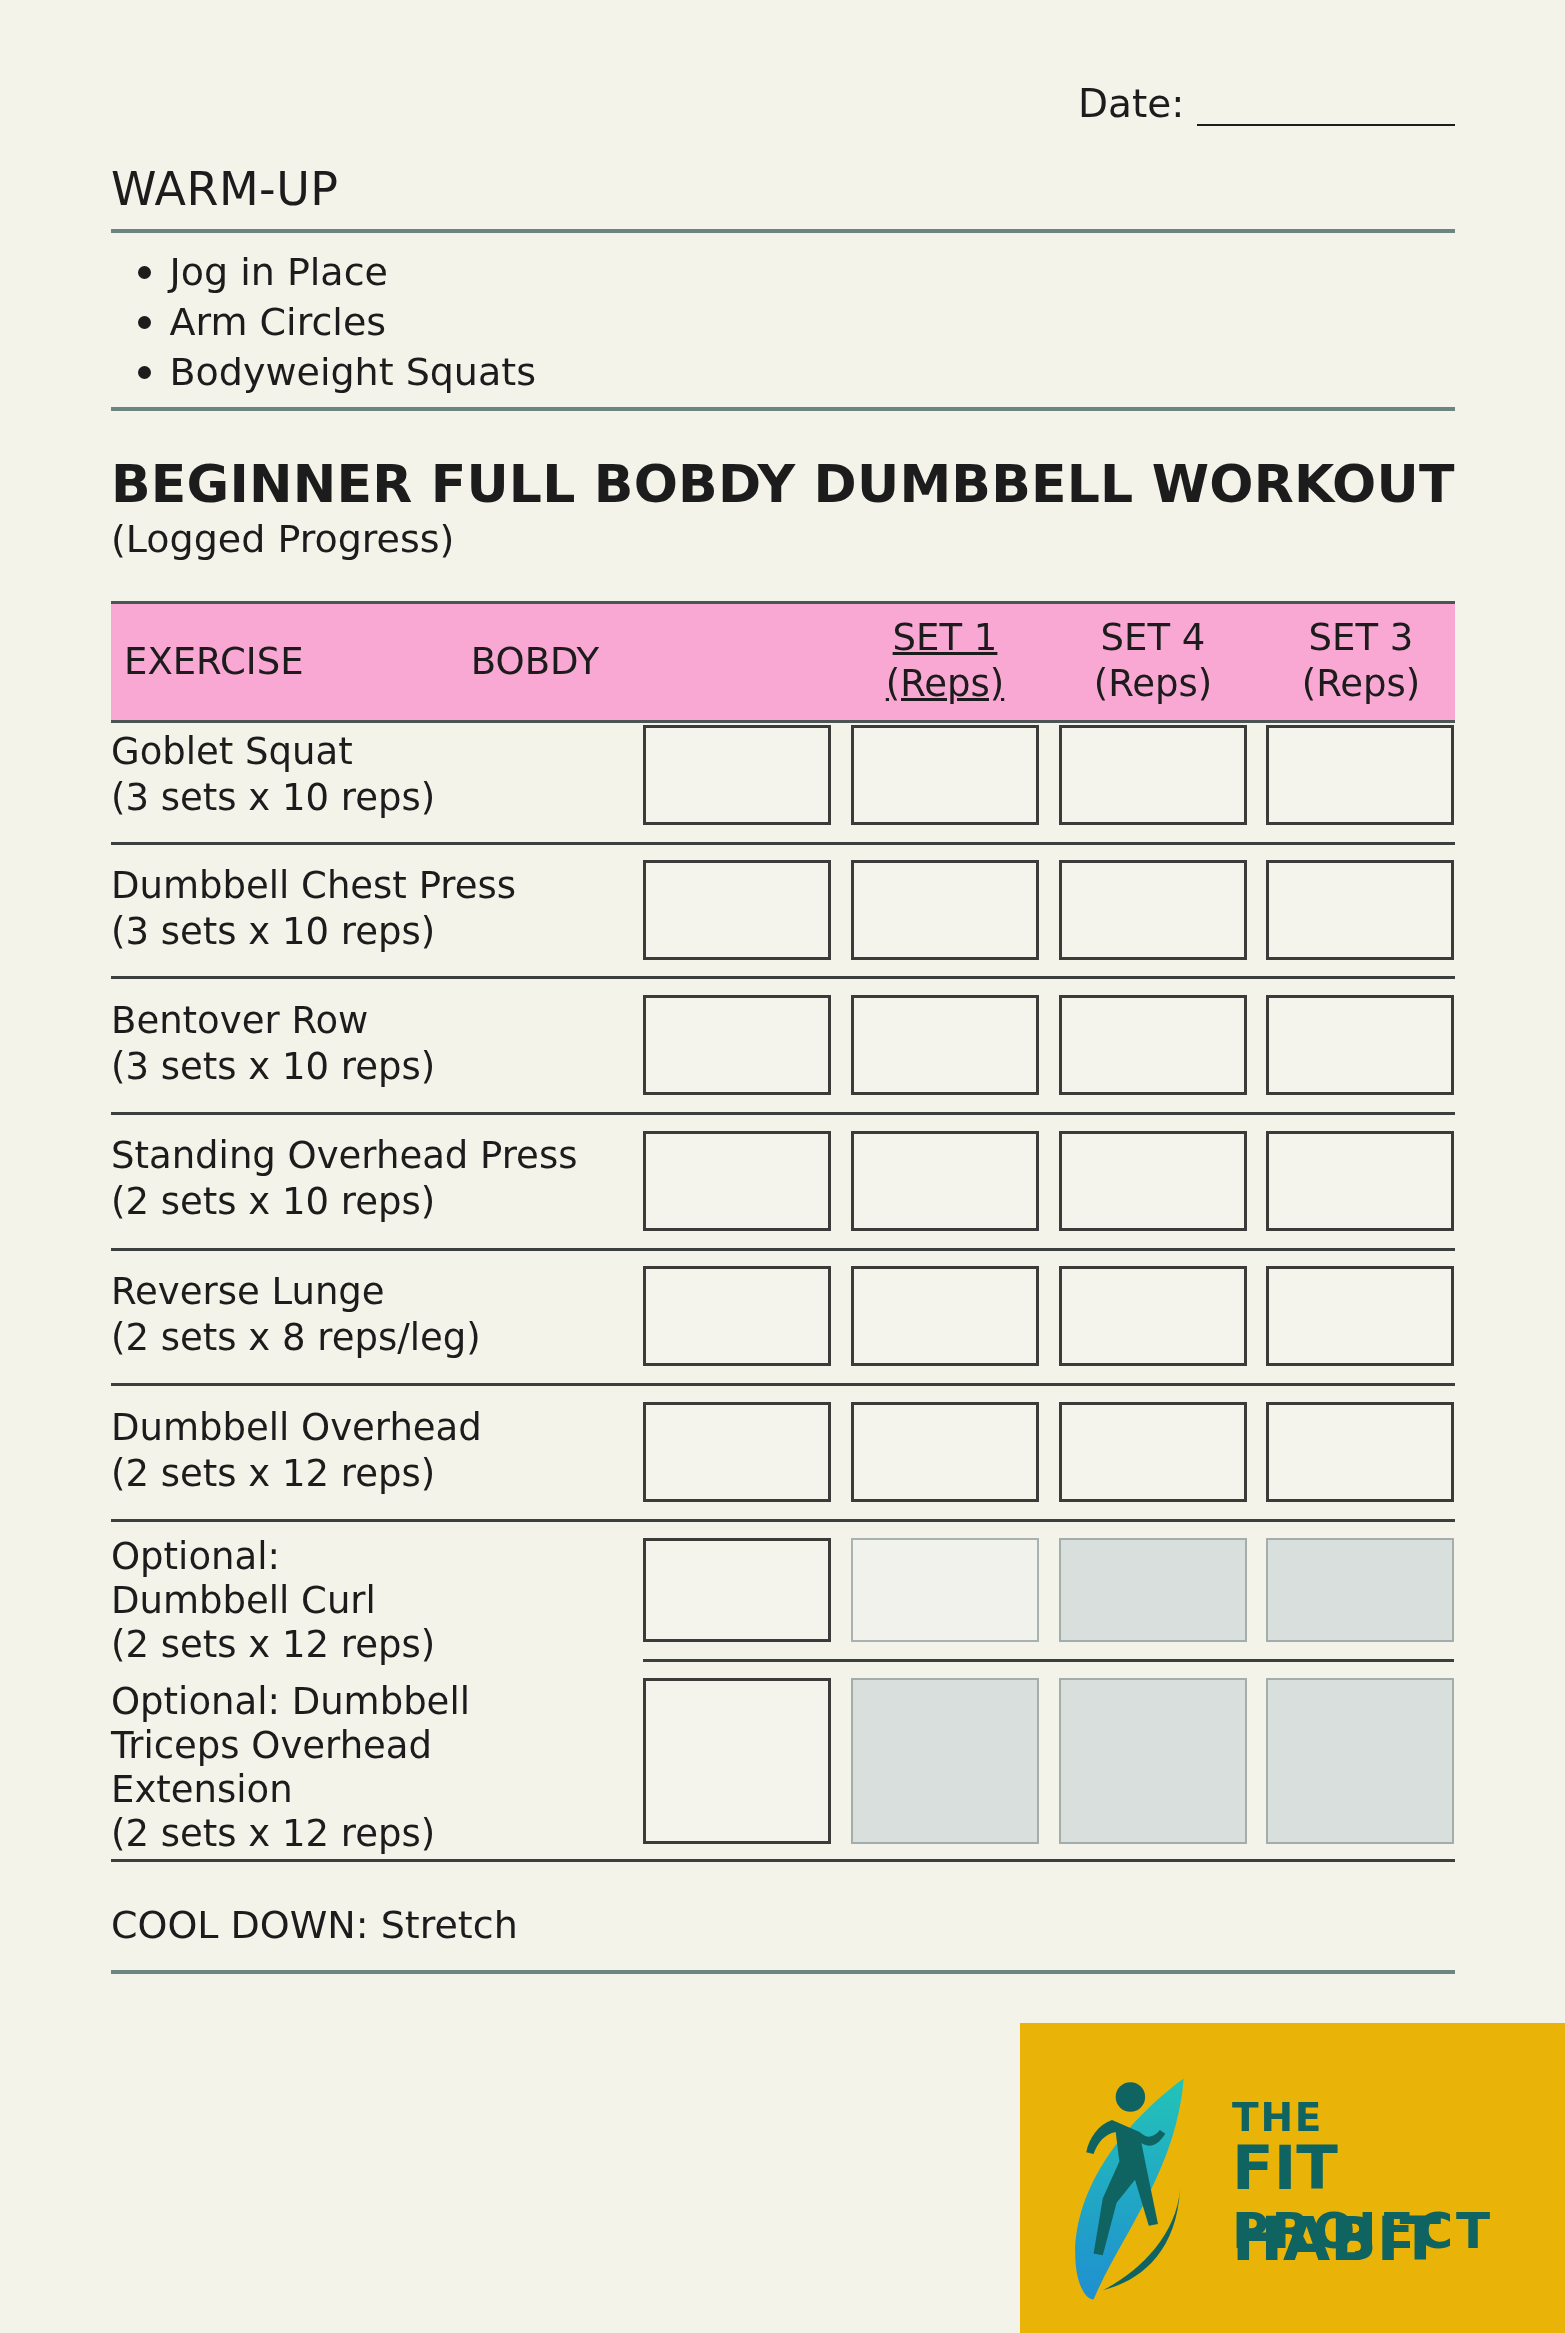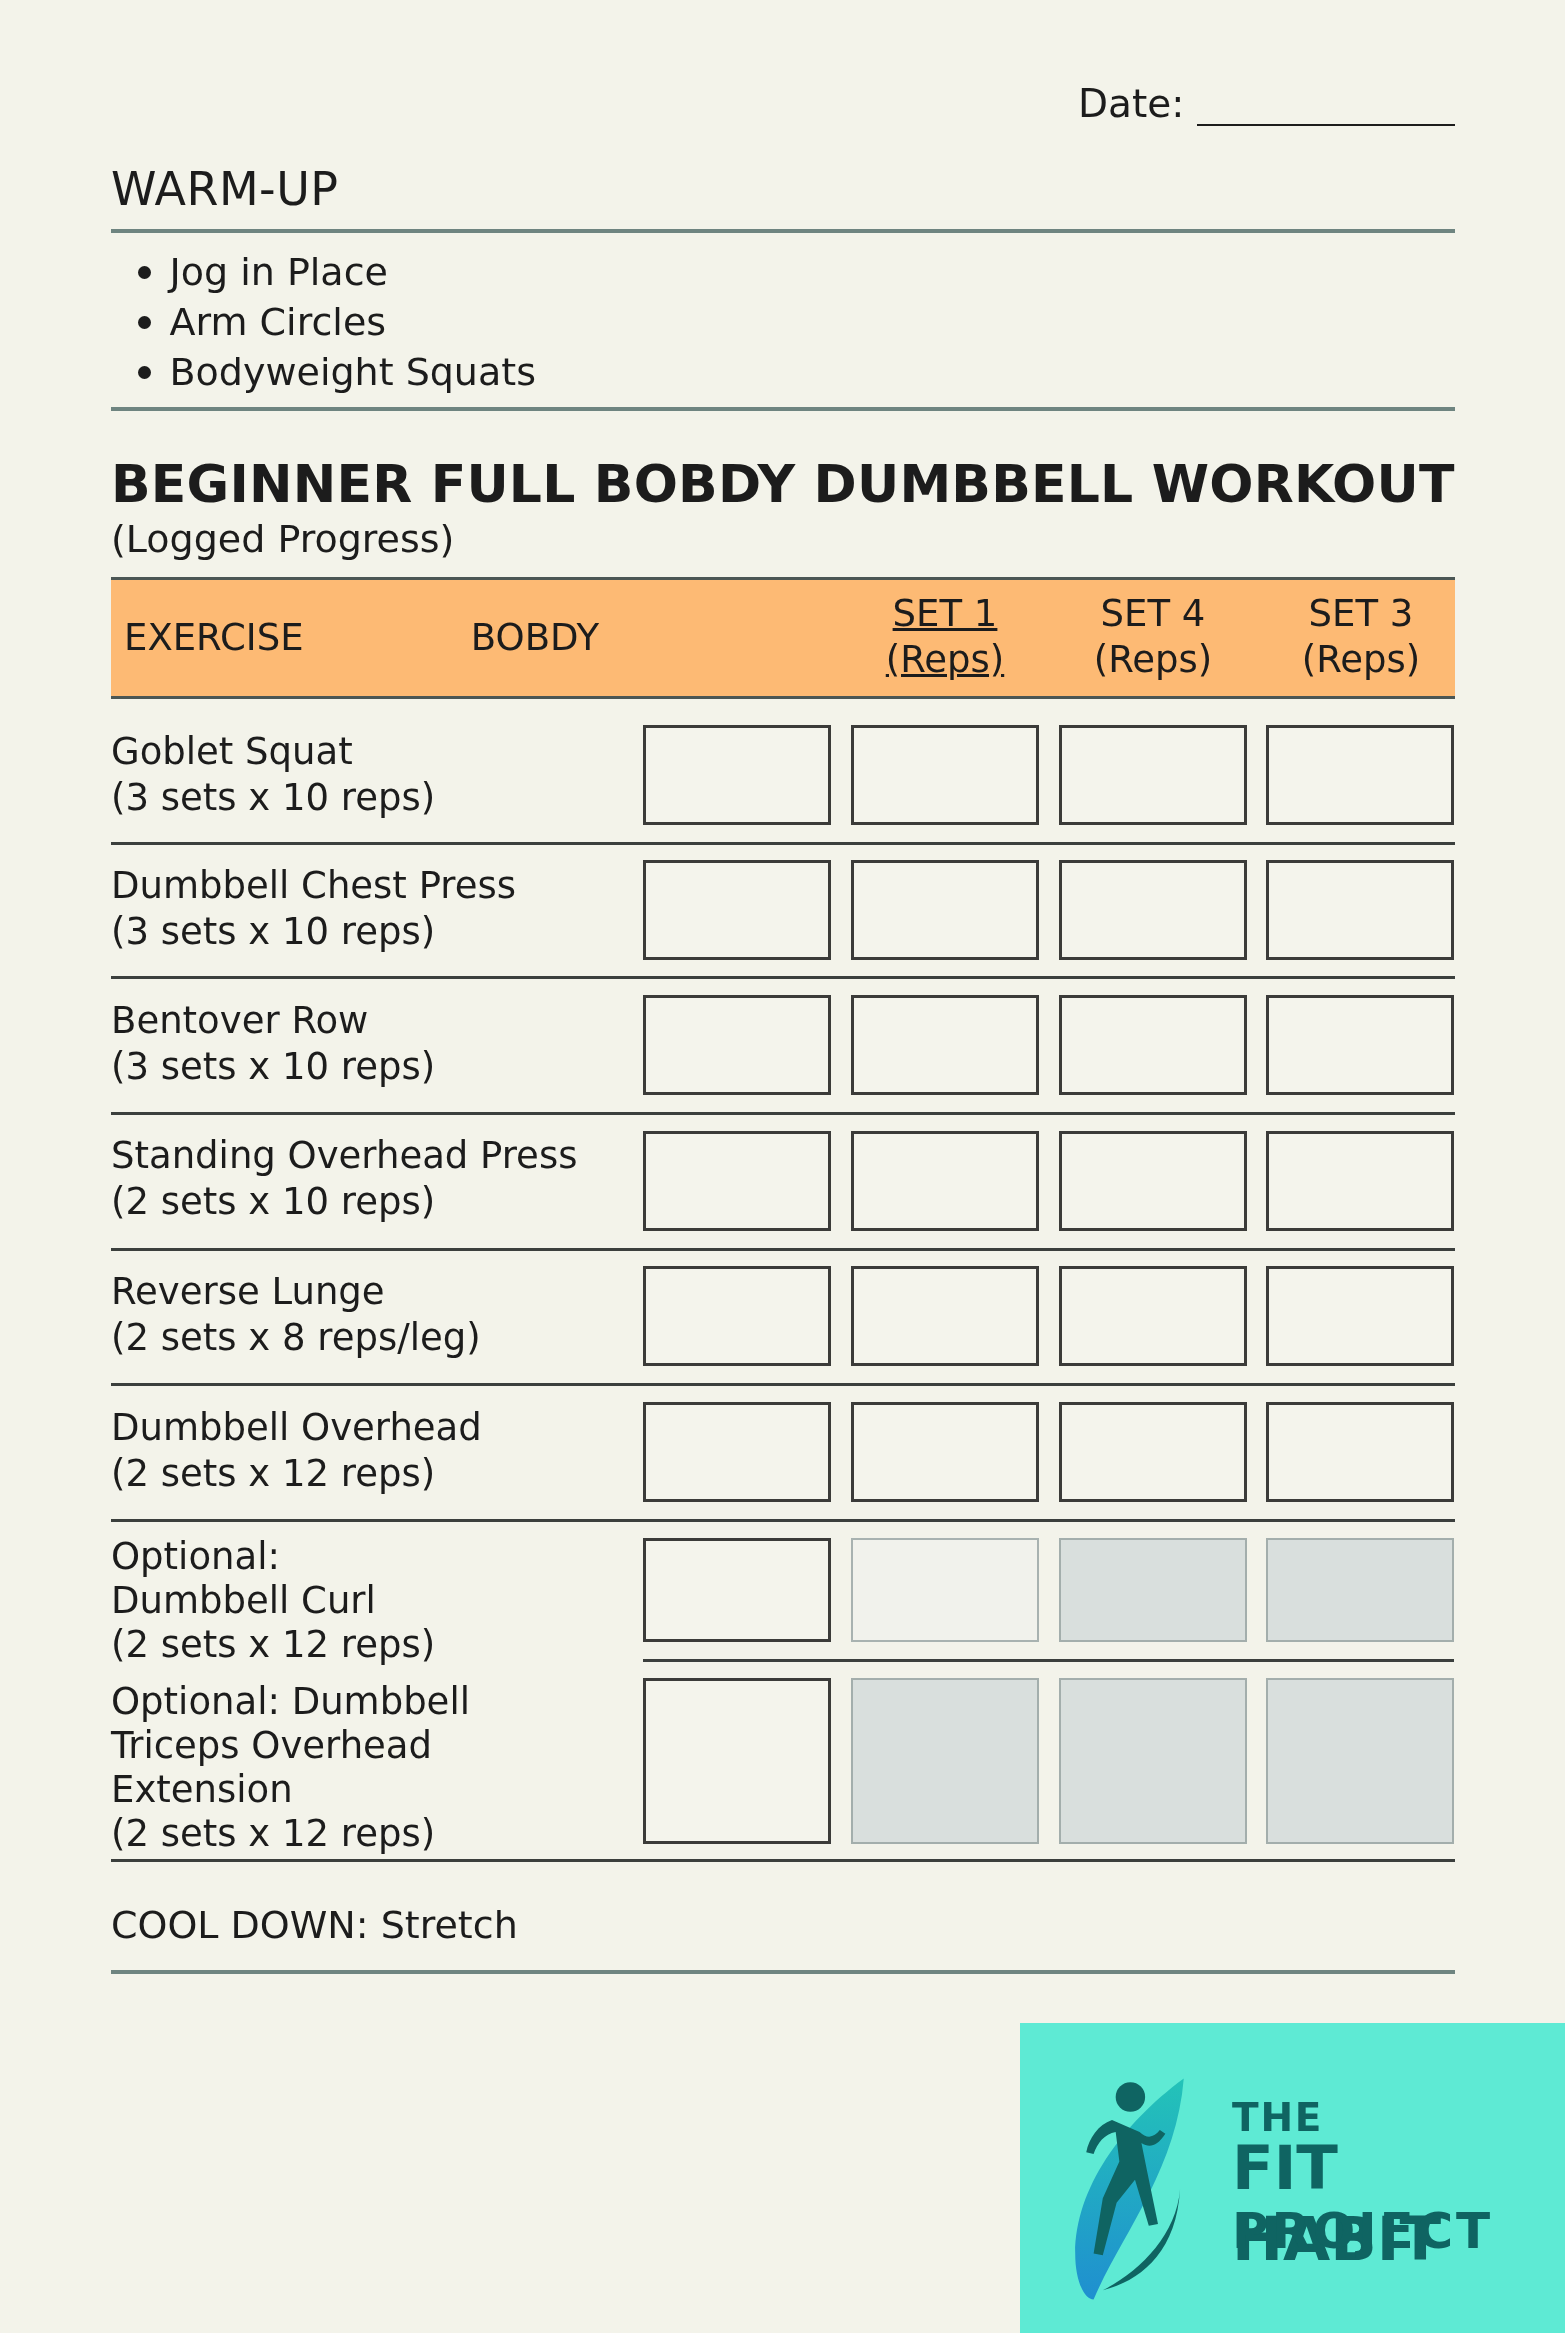--- a/index.html
+++ b/index.html
@@ -12,29 +12,29 @@
   .abs { position: absolute; }
   .date-wrap { left: 1078px; top: 81px; font-size: 39px; display: flex; align-items: flex-end; }
   .date-line { display: inline-block; width: 258px; border-bottom: 2.8px solid #1c1c1c; margin-left: 13px; height: 33px; }
   .section-title { left: 111px; top: 162px; font-size: 46px; font-weight: 500; letter-spacing: 0.5px; }
   .rule { left: 111px; width: 1344px; height: 3.7px; background: #6e8480; }
   .warm-list { left: 138px; top: 247px; margin: 0; padding: 0; list-style: none; font-size: 38px; line-height: 50px; }
   .warm-list li { display: flex; align-items: center; }
   .bullet { width: 13px; height: 13px; border-radius: 50%; background: #1c1c1c; margin-right: 18.5px; display: inline-block; }
   .main-title { left: 111px; top: 454px; font-size: 52px; font-weight: bold; letter-spacing: 0.2px; }
   .subtitle { left: 111px; top: 517px; font-size: 38px; }
-  .thead { left: 111px; top: 577px; width: 1344px; height: 116px; background: #fdba74; border-top: 3.7px solid #4b5654; border-bottom: 3.7px solid #4b5654; }
+  .thead { left: 111px; top: 601px; width: 1344px; height: 116px; background: #f9a8d4; border-top: 3.7px solid #4b5654; border-bottom: 3.7px solid #4b5654; }
   .th { position: absolute; font-size: 37px; text-align: center; line-height: 46px; }
   .row-sep { left: 111px; width: 1344px; height: 2.8px; background: #3b3f3d; }
   .ex-label { left: 111px; font-size: 37px; line-height: 46px; }
   .box { position: absolute; border: 3.7px solid #3b3b39; box-sizing: border-box; background: #f4f4ec; }
   .box.light { border: 2.8px solid #a8b2b0; background: #f1f2ec; }
   .box.shade { border: 2.8px solid #a3aeac; background: #d9dfdd; }
   .cool { left: 111px; top: 1903px; font-size: 38px; }
-  .logo-box { left: 1020px; top: 2023px; width: 545px; height: 310px; background: #5eead4; }
+  .logo-box { left: 1020px; top: 2023px; width: 545px; height: 310px; background: #eab308; }
   .logo-text { position: absolute; left: 212px; color: #0f6462; font-weight: bold; }
 </style>
 </head>
 <body>
 
 <div class="abs date-wrap">
   <span>Date:</span>
   <span class="date-line"></span>
 </div>
 

